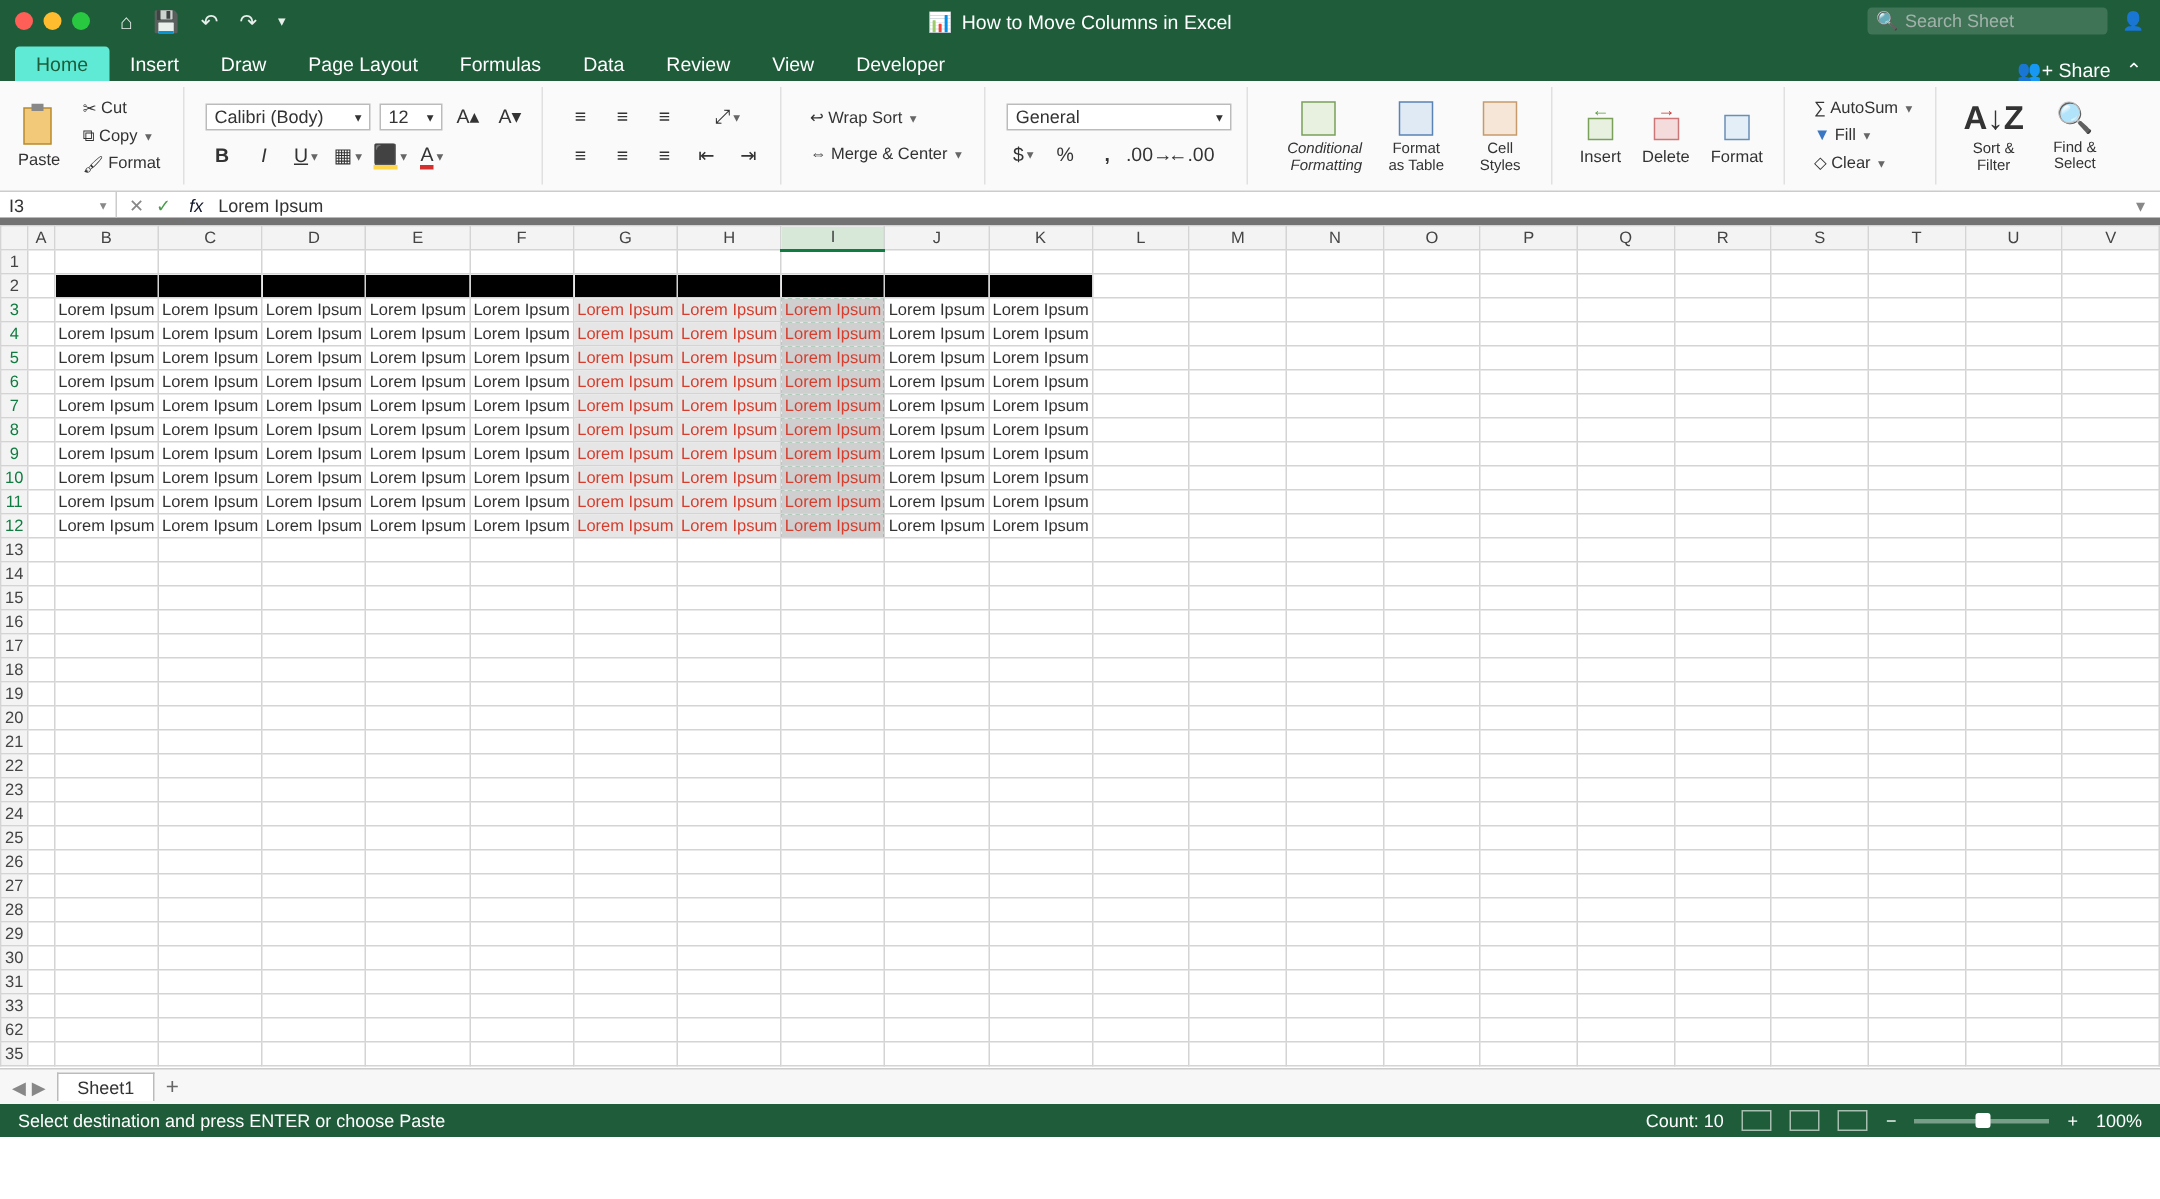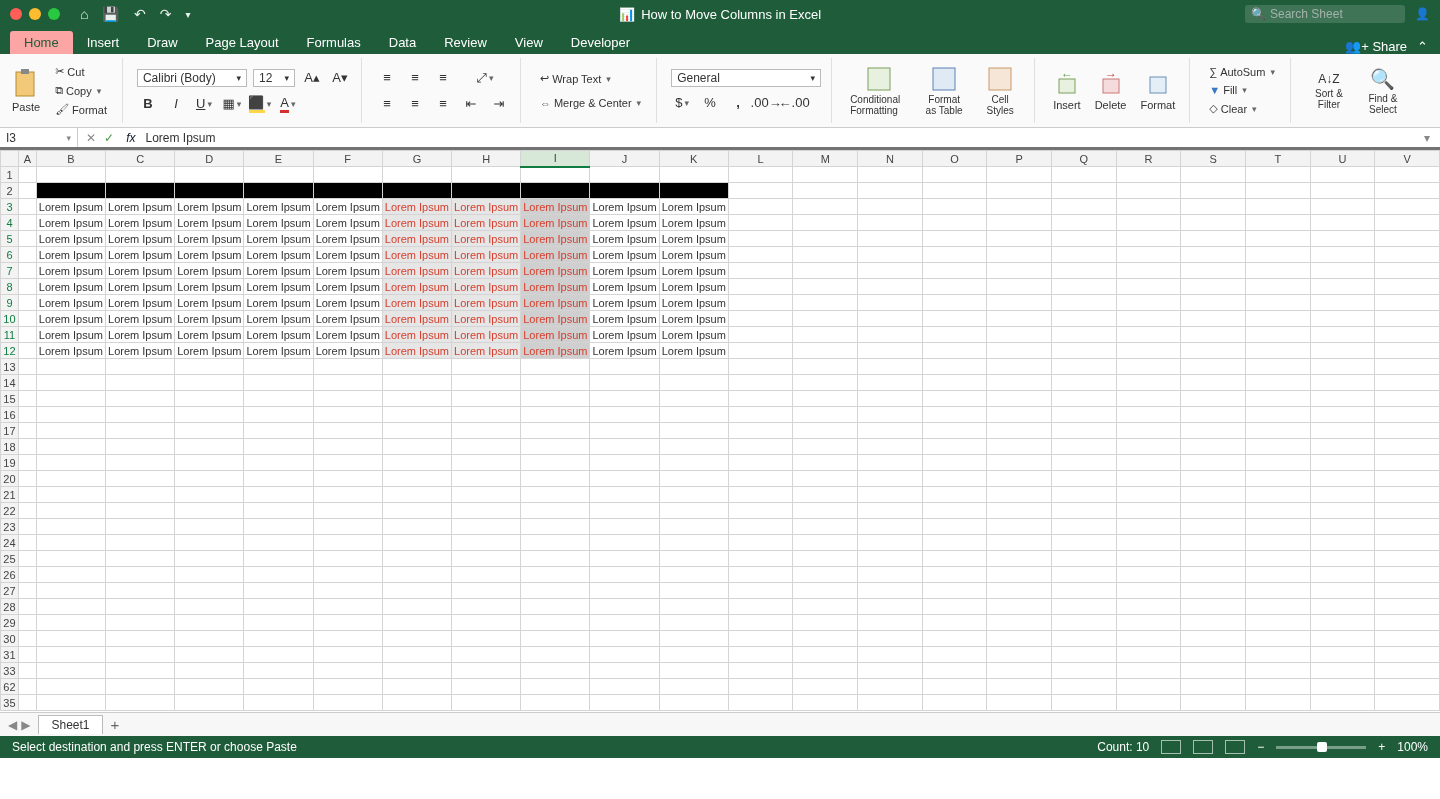--- a/index.html
+++ b/index.html
@@ -12,37 +12,37 @@
 .dot.r{background:#ff5f57;} .dot.y{background:#febc2e;} .dot.g{background:#28c840;}
 .title-center { position:absolute; left:50%; transform:translateX(-50%); color:#fff; font-size:13px; display:flex; align-items:center; gap:6px; }
 .title-right { margin-left:auto; display:flex; align-items:center; gap:10px; }
 .search-box { display:flex; align-items:center; background:rgba(255,255,255,.15); border-radius:3px; padding:2px 6px; color:#ccc; font-size:12px; gap:4px; width:160px; }
 .qat { display:flex; gap:14px; margin-left:20px; align-items:center; }
 .qat span { color:#fff; font-size:14px; opacity:.9; }
 
 
 .tabs { height:26px; background:#1e5c3a; display:flex; align-items:flex-end; padding-left:10px; position:relative; }
 .tab { color:#fff; padding:4px 14px; font-size:13px; cursor:pointer; }
-.tab.active { background:#fca5a5; color:#1e5c3a; border-top-left-radius:3px; border-top-right-radius:3px; }
+.tab.active { background:#5eead4; color:#1e5c3a; border-top-left-radius:3px; border-top-right-radius:3px; }
 .tabs-right { margin-left:auto; display:flex; align-items:center; gap:10px; padding-right:12px; color:#fff; font-size:13px; }
 
 
 .ribbon { height:74px; background:#fafafa; border-bottom:1px solid #ccc; display:flex; align-items:center; padding:4px 8px; gap:14px; }
 .group { display:flex; flex-direction:column; align-items:center; gap:2px; border-right:1px solid #e0e0e0; padding-right:10px; height:100%; justify-content:center; }
 .group:last-child{border-right:none;}
 .col { display:flex; flex-direction:column; gap:2px; font-size:12px; }
 .row { display:flex; gap:6px; align-items:center; }
 .btn-lg { display:flex; flex-direction:column; align-items:center; gap:2px; font-size:11px; padding:2px 4px; }
 .btn-sm { padding:1px 4px; font-size:11px; display:flex; align-items:center; gap:3px; border:1px solid transparent; }
 .selectlike { border:1px solid #bbb; background:#fff; padding:1px 5px; font-size:12px; display:flex; align-items:center; justify-content:space-between; }
 .iconbox { width:22px; height:20px; display:flex; align-items:center; justify-content:center; border:1px solid transparent; font-size:13px; }
 .caret::after{content:"▾"; font-size:9px; margin-left:2px; color:#666;}
 
 
-.fbar { height:22px; border-bottom:3px solid #737373; display:flex; align-items:center; font-size:12px; }
+.fbar { height:22px; border-bottom:5px solid #737373; display:flex; align-items:center; font-size:12px; }
 .namebox { width:78px; border-right:1px solid #ccc; padding:0 6px; display:flex; align-items:center; justify-content:space-between; height:100%; }
 .fx-icons { display:flex; gap:8px; padding:0 8px; color:#888; }
 .fx { font-style:italic; color:#0f172a; padding:0 4px;}
 .formula { flex:1; padding:0 6px; }
 .fbar-right { color:#888; padding:0 10px; }
 
 
 .sheet-area { position:relative; height:562px; overflow:hidden; background:#fff; }
 .grid { border-collapse:collapse; table-layout:fixed; }
 .grid th,.grid td { border:1px solid #d4d4d4; font-size:11px; font-weight:normal; padding:0 2px; height:16px; white-space:nowrap; overflow:hidden; }
@@ -195,21 +195,21 @@
         <div class="iconbox">⇤</div>
         <div class="iconbox">⇥</div>
       </div>
     </div>
   </div>
 
   <div class="group">
     <div class="col" style="gap:8px;">
       <div class="btn-sm caret">
           <span>↩</span>
-          <span>Wrap Text</span>
+          <span>Wrap Sort</span>
         </div>
       <div class="btn-sm caret">
           <span>⇔</span>
           <span>Merge &amp; Center</span>
         </div>
     </div>
   </div>
 
   <div class="group">
     <div class="col" style="gap:6px;">
@@ -228,21 +228,21 @@
       </div>
     </div>
   </div>
 
   <div class="group">
     <div class="row">
       <div class="btn-lg">
           <svg width="26" height="26">
             <rect x="2" y="2" width="22" height="22" fill="#e8f0e0" stroke="#7aa05a"></rect>
           </svg>
-          <span style="font-size:10px;max-width:58px;text-align:left;line-height:1.1;">Conditional Formatting</span>
+          <span style="font-size:10px;max-width:58px;text-align:right;line-height:1.1;font-style:italic;">Conditional Formatting</span>
         </div>
       <div class="btn-lg">
           <svg width="26" height="26">
             <rect x="2" y="2" width="22" height="22" fill="#dfeaf5" stroke="#5a82b4"></rect>
           </svg>
           <span style="font-size:10px;max-width:44px;text-align:center;line-height:1.1;">Format as Table</span>
         </div>
       <div class="btn-lg">
           <svg width="26" height="26">
             <rect x="2" y="2" width="22" height="22" fill="#f5e6d8" stroke="#c79a6b"></rect>
@@ -289,21 +289,21 @@
         </div>
       <div class="btn-sm caret">
           <span>◇</span>
           <span>Clear</span>
         </div>
     </div>
   </div>
   <div class="group" style="border-right:none;">
     <div class="row">
       <div class="btn-lg">
-          <span style="font-size:12px;">A↓Z</span>
+          <span style="font-size:22px;font-weight:bold;">A↓Z</span>
           <span style="font-size:10px;max-width:40px;text-align:center;line-height:1.1;">Sort &amp; Filter</span>
         </div>
       <div class="btn-lg">
           <span style="font-size:20px;">🔍</span>
           <span style="font-size:10px;max-width:40px;text-align:center;line-height:1.1;">Find &amp; Select</span>
         </div>
     </div>
   </div>
 </div>
 

